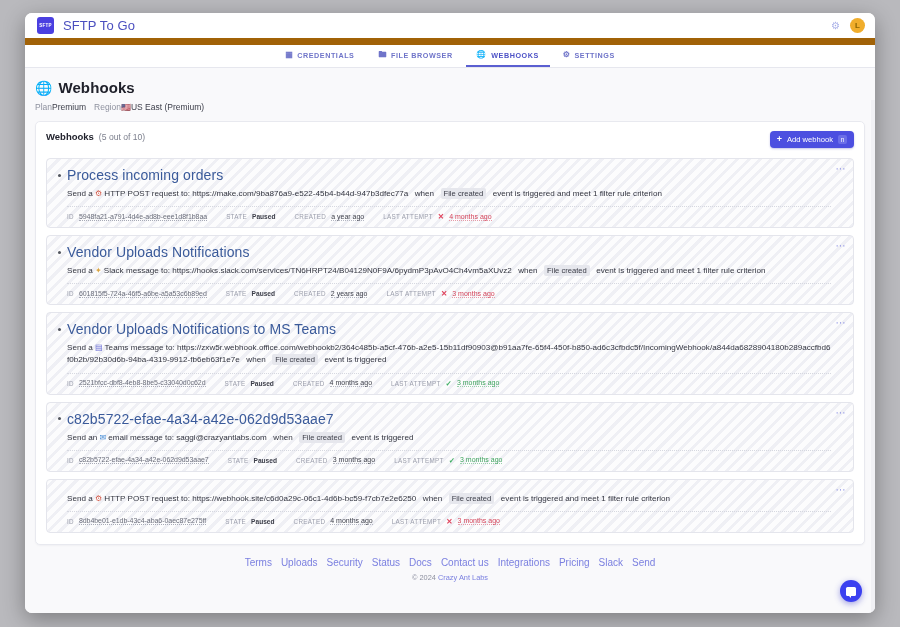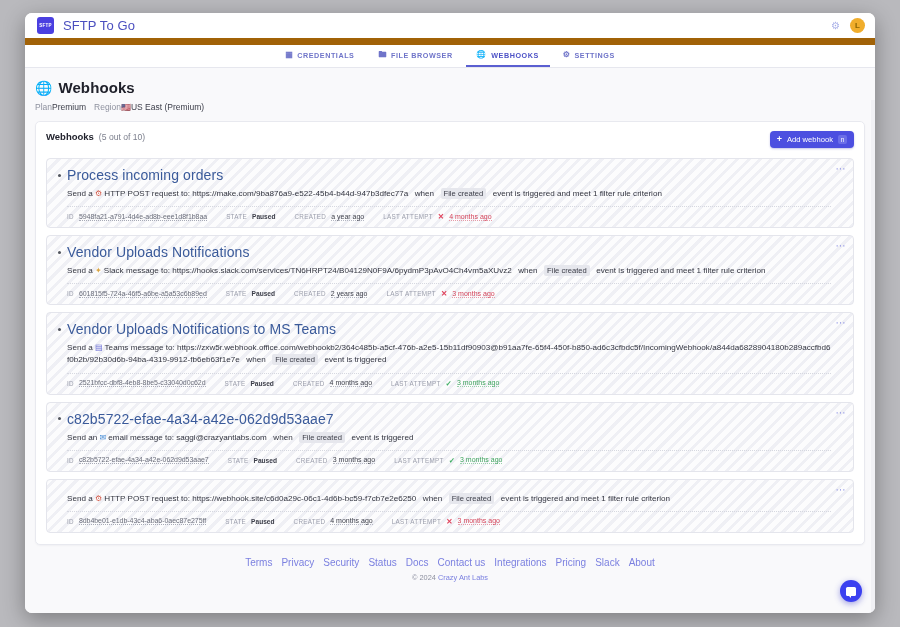--- a/index.html
+++ b/index.html
@@ -382,29 +382,29 @@
       <span class="mark fail">✕</span>
       <span class="rel fail">3 months ago</span>
     </div>
           </div>
         </div>
     </div>
 
     <div class="footer">
       <div class="footer-links" id="footer-links">
           <a href="#">Terms</a>
-          <a href="#">Privacy</a>
+          <a href="#">Uploads</a>
           <a href="#">Security</a>
           <a href="#">Status</a>
           <a href="#">Docs</a>
           <a href="#">Contact us</a>
           <a href="#">Integrations</a>
           <a href="#">Pricing</a>
           <a href="#">Slack</a>
-          <a href="#">About</a>
+          <a href="#">Send</a>
         </div>
       <div class="copy">
         <span>© 2024</span>
         <a href="#">Crazy Ant Labs</a>
       </div>
     </div>
 
     <div class="chat">
       <span class="bub"></span>
     </div>

